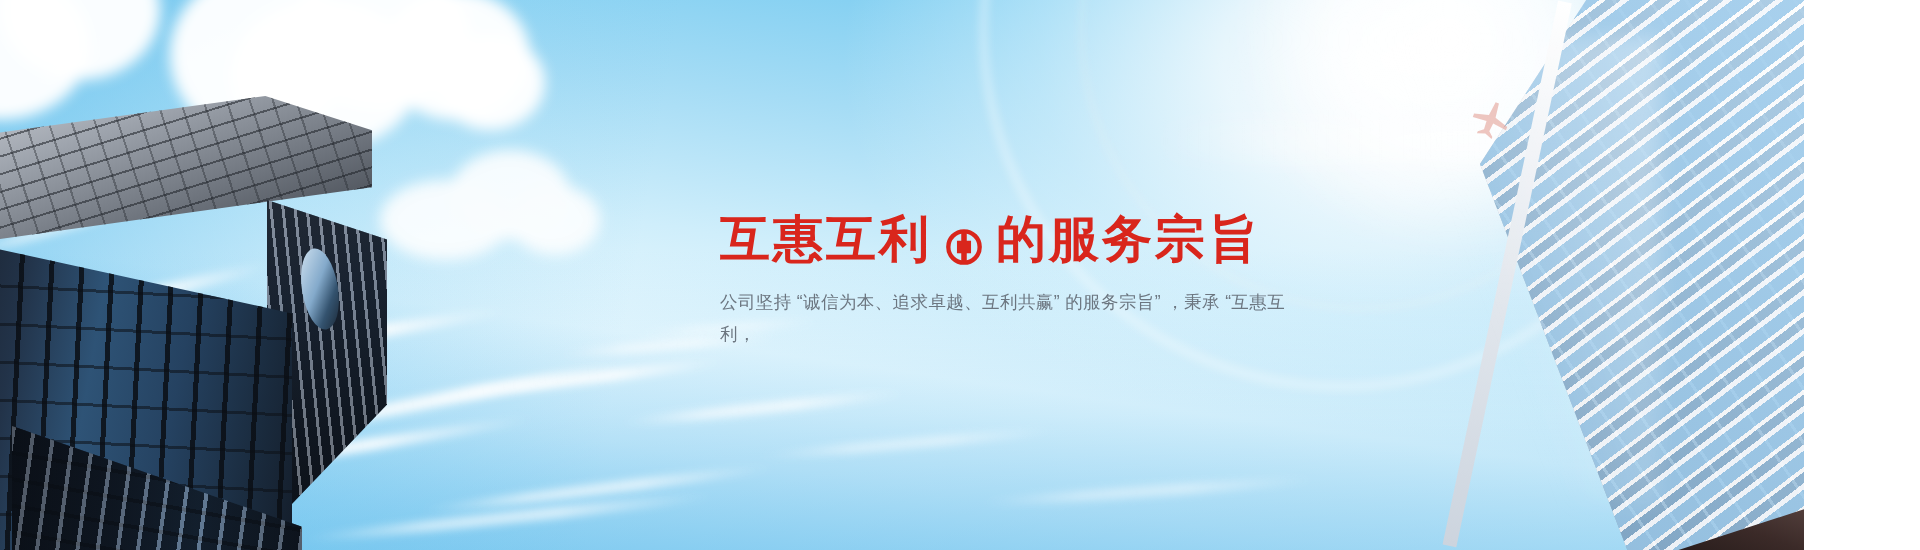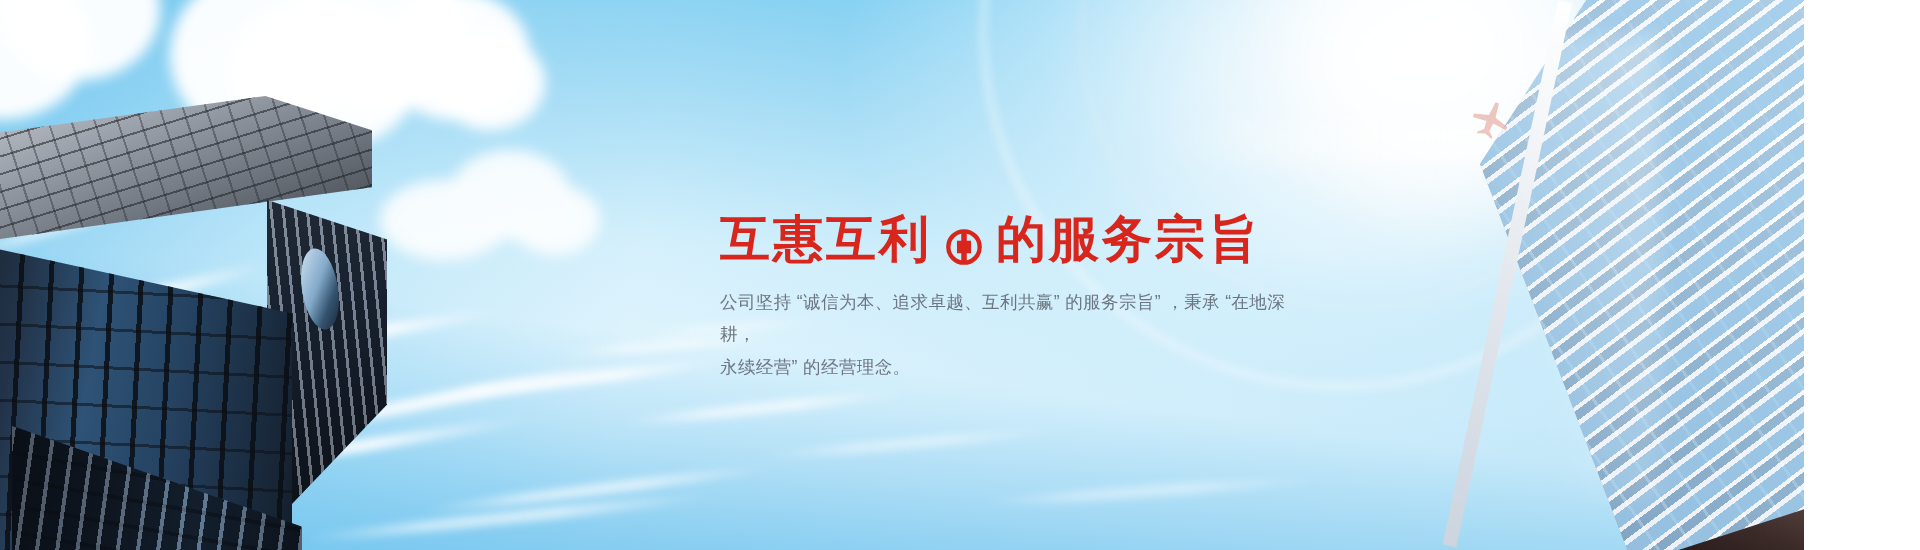--- a/index.html
+++ b/index.html
@@ -266,18 +266,17 @@
         <svg viewBox="0 0 40 40" width="38" height="38" aria-hidden="true">
           <circle cx="20" cy="20" r="16.5" fill="none" stroke="#d9261c" stroke-width="4.6"></circle>
           <rect x="17.1" y="2.6" width="5.8" height="34.8" fill="#d9261c"></rect>
           <rect x="12.6" y="13.4" width="14.8" height="13.2" fill="#d9261c"></rect>
           <rect x="16.2" y="13.4" width="7.6" height="13.2" fill="#ffffff" opacity="0"></rect>
         </svg>
       </span>
       <span class="seg">的服务宗旨</span>
     </div>
     <div class="subtitle" style="color:#6c7680;">
-      <div>公司坚持 “诚信为本、追求卓越、互利共赢” 的服务宗旨” ，秉承 “在地深耕，</div>
-      <div>永续经营” 的经营理念。</div>
+      <div>公司坚持 “诚信为本、追求卓越、互利共赢” 的服务宗旨” ，秉承 “互惠互利，</div>
     </div>
   </div>
 
 </div>
 
 </body></html>

